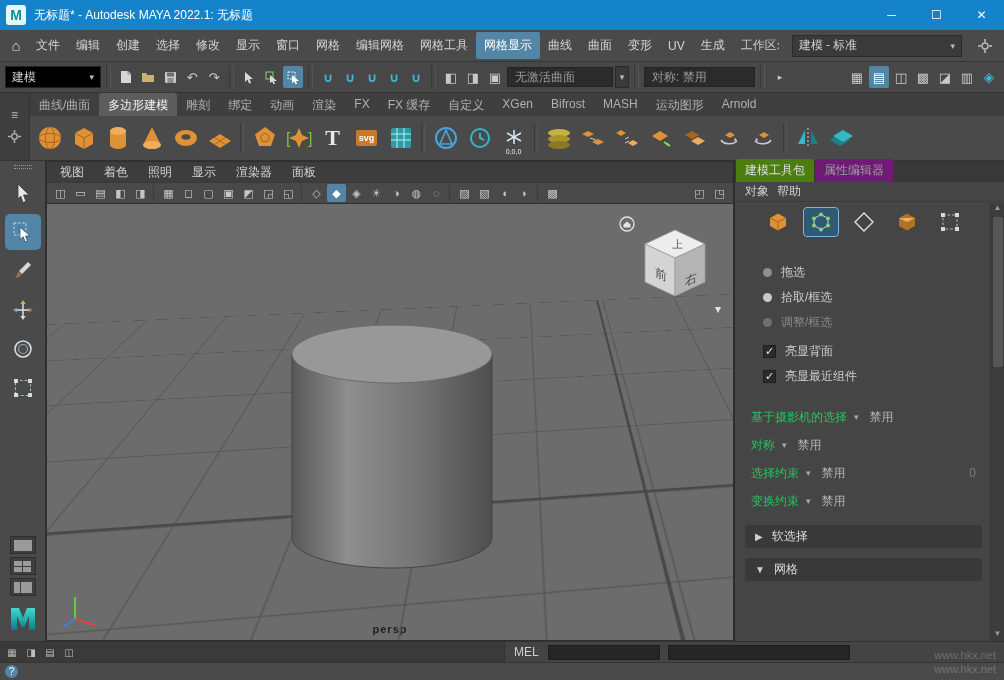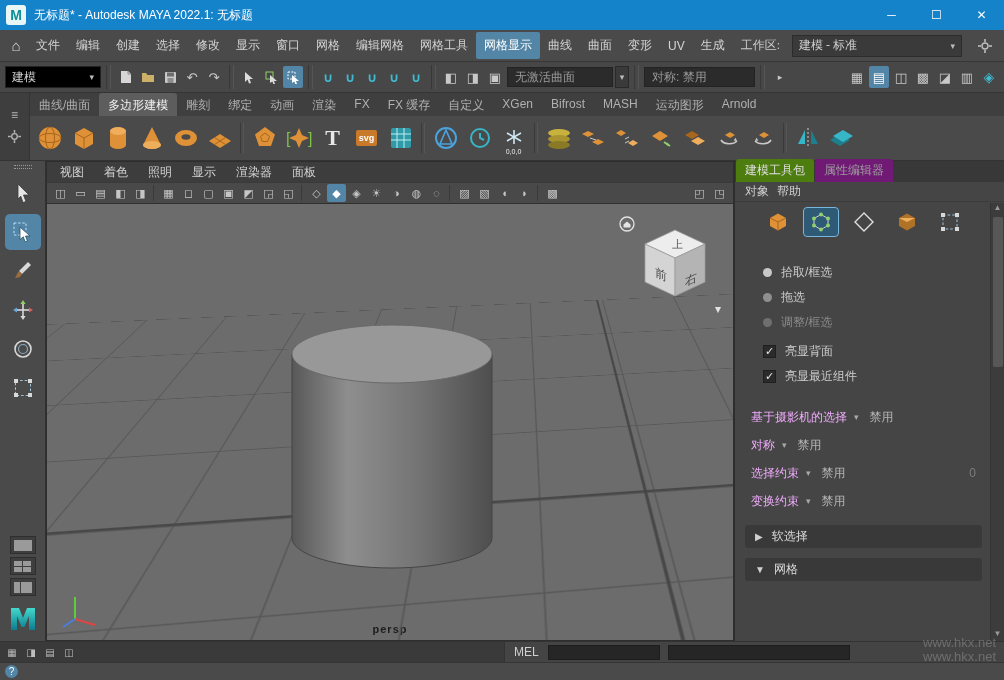--- a/index.html
+++ b/index.html
@@ -91,40 +91,40 @@
   .comp-icons { display:flex; justify-content:center; gap:9px; margin-bottom:16px; }
   .comp-icon { width:34px; height:28px; display:grid; place-items:center; border-radius:3px; }
   .comp-icon.active { background:#2e5a75; outline:1px solid #79b6dd; }
   .radio-row, .check-row { display:flex; align-items:center; gap:9px; padding:4px 0 4px 20px; height:25px; }
   .radio-dot { width:9px; height:9px; border-radius:50%; background:#c8c8c8; }
   .radio-dot.off { background:#8f8f8f; }
   .radio-dot.dis { background:#6f6f6f; }
   .dis-text { color:#8a8a8a; }
   .checkbox { width:13px; height:13px; background:#2b2b2b; border:1px solid #1f1f1f; display:grid; place-items:center; color:#e8e8e8; font-size:11px; line-height:1; }
   .opt-row { display:flex; align-items:center; gap:7px; height:28px; padding-left:8px; }
-  .opt-label { color:#f0abfc; white-space:nowrap;font-family:Liberation Mono, monospace; }
+  .opt-label { color:#22c55e; white-space:nowrap;font-family:Liberation Mono, monospace; }
   .opt-caret { color:#a9a9a9; font-size:9px; }
   .opt-value { color:#b5b5b5; margin-left:4px; }
   .opt-extra { margin-left:auto; color:#7d7d7d; padding-right:8px; }
   .rp-section { background:#393939; border-radius:3px; height:23px; display:flex; align-items:center; gap:9px; padding:0 10px; margin:10px 2px 0 2px; color:#dcdcdc; }
   .sec-arrow { font-size:10px; color:#d0d0d0; }
   .rp-scroll { position:absolute; right:0; top:42px; bottom:0; width:14px; background:#3c3c3c; border-left:1px solid #333; display:flex; flex-direction:column; align-items:center; }
   .scr-arrow { color:#9a9a9a; font-size:8px; height:12px; }
   .scr-thumb { width:10px; height:150px; background:#575757; border-radius:2px; margin-top:2px; }
   .scr-bottom { margin-top:auto; }
   
   .commandline { height:21px; display:flex; align-items:center; background:#444; border-top:1px solid #333; }
   .cmd-left { width:505px; height:100%; background:#3a3a3a; display:flex; align-items:center; gap:3px; padding:0 4px; border-right:1px solid #333; }
   .cmd-micon { width:16px; height:15px; display:grid; place-items:center; color:#bdbdbd; font-size:10px; }
   .cmd-label { padding:0 9px; color:#cfcfcf; }
   .cmd-input { width:112px; height:15px; background:#262626; border:1px solid #1d1d1d; }
   .cmd-result { width:182px; height:15px; background:#262626; border:1px solid #1d1d1d; margin-left:8px; }
   .helpline { height:18px; background:#4a4a4a; border-top:1px solid #353535; display:flex; align-items:center; padding:0 5px; gap:6px; }
   .help-icon { width:13px; height:13px; border-radius:50%; background:#5285a6; color:#fff; font-size:10px; display:grid; place-items:center; }
-  .watermark { position:absolute; right:8px; bottom:16px; text-align:right; color:rgba(255,255,255,0.22); font-size:13px; line-height:14px; pointer-events:none; }
+  .watermark { position:absolute; right:8px; bottom:4px; text-align:right; color:rgba(255,255,255,0.22); font-size:11px; line-height:14px; pointer-events:none; }
 </style>
 </head>
 <body>
 
 <div class="titlebar">
   <div class="app-icon">M</div>
   <div class="title">无标题* - Autodesk MAYA 2022.1: 无标题</div>
   <div class="winbtns">
     <div class="winbtn">─</div>
     <div class="winbtn">☐</div>
@@ -650,26 +650,26 @@
                 <rect x="16" y="2" width="4" height="4"></rect>
                 <rect x="2" y="16" width="4" height="4"></rect>
                 <rect x="16" y="16" width="4" height="4"></rect>
               </g>
             </svg>
         </div>
       </div>
 
       <div style="margin-top:24px;">
         <div class="radio-row">
+          <span class="radio-dot off"></span>
+          <span>拖选</span>
+        </div>
+        <div class="radio-row">
           <span class="radio-dot"></span>
           <span>拾取/框选</span>
-        </div>
-        <div class="radio-row">
-          <span class="radio-dot off"></span>
-          <span>拖选</span>
         </div>
         <div class="radio-row">
           <span class="radio-dot dis"></span>
           <span class="dis-text">调整/框选</span>
         </div>
       </div>
 
       <div style="margin-top:4px;">
         <div class="check-row">
           <span class="checkbox">✓</span>

